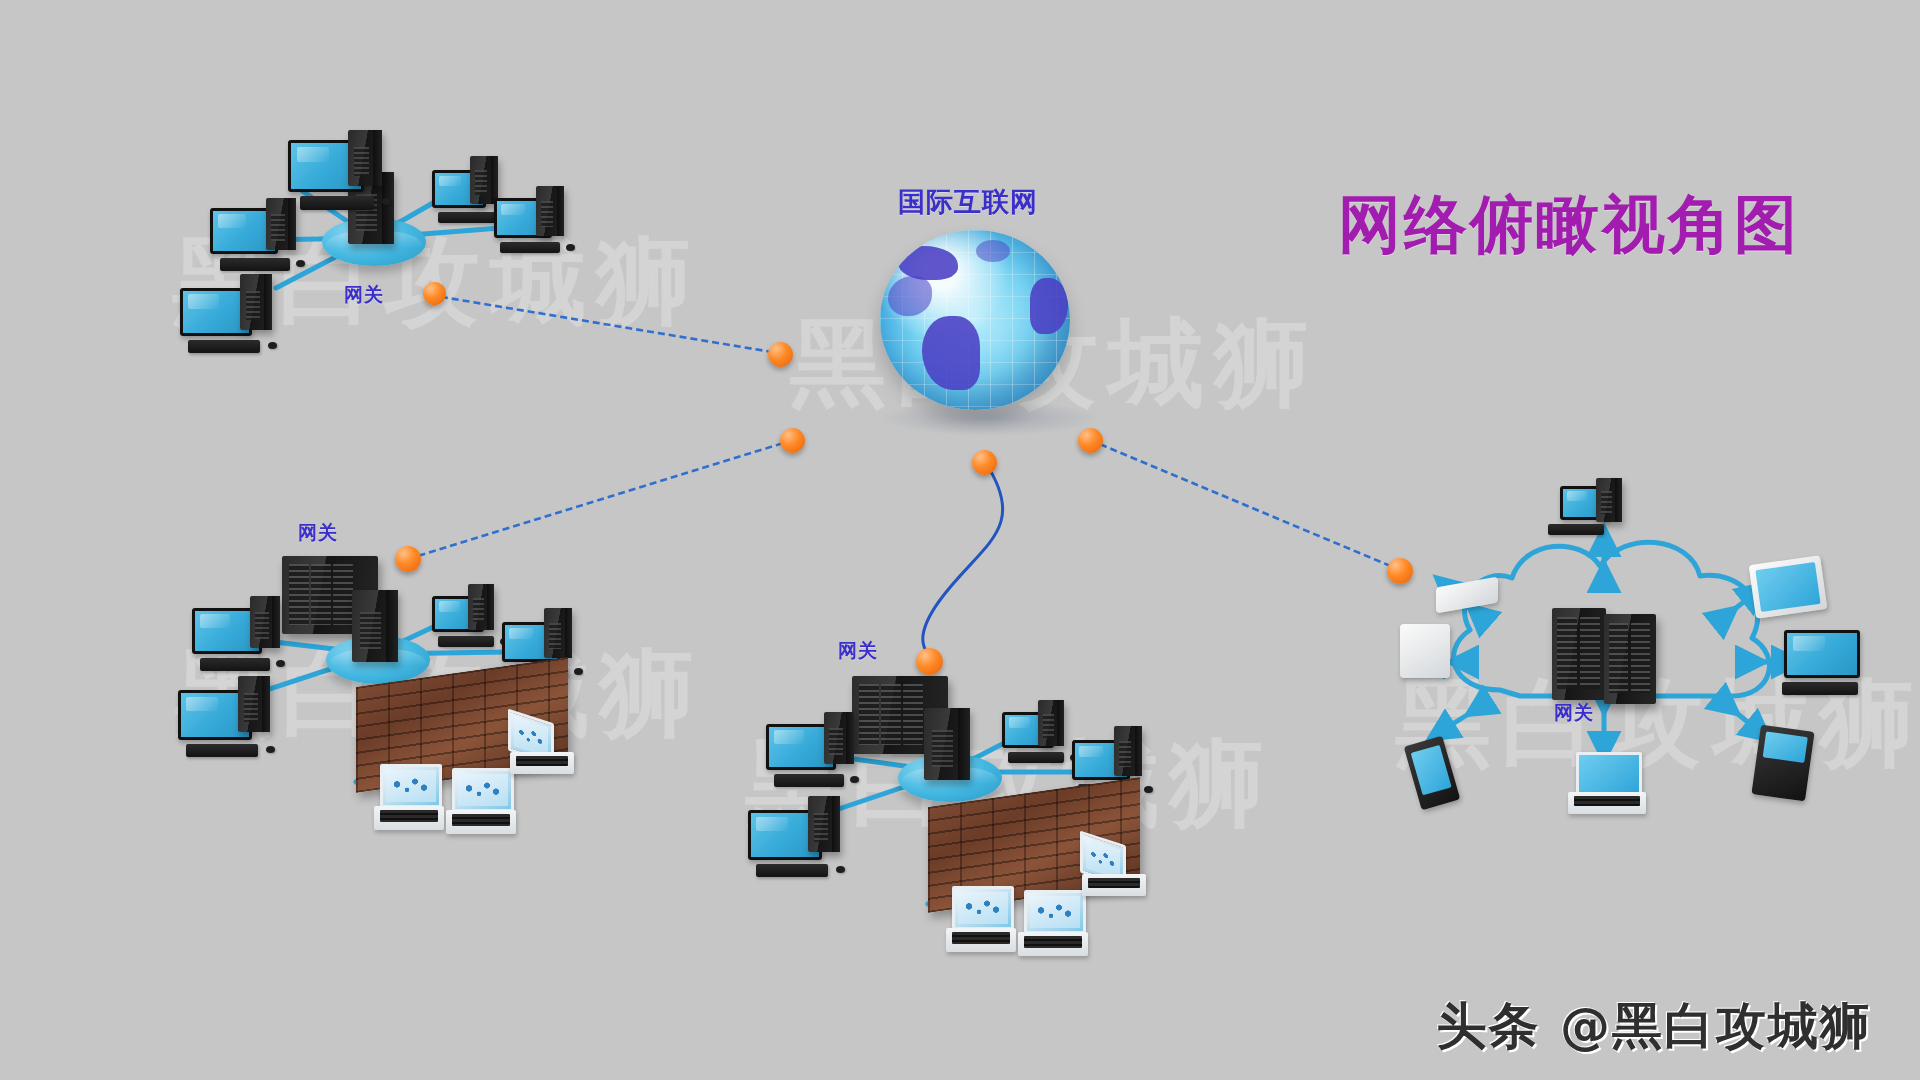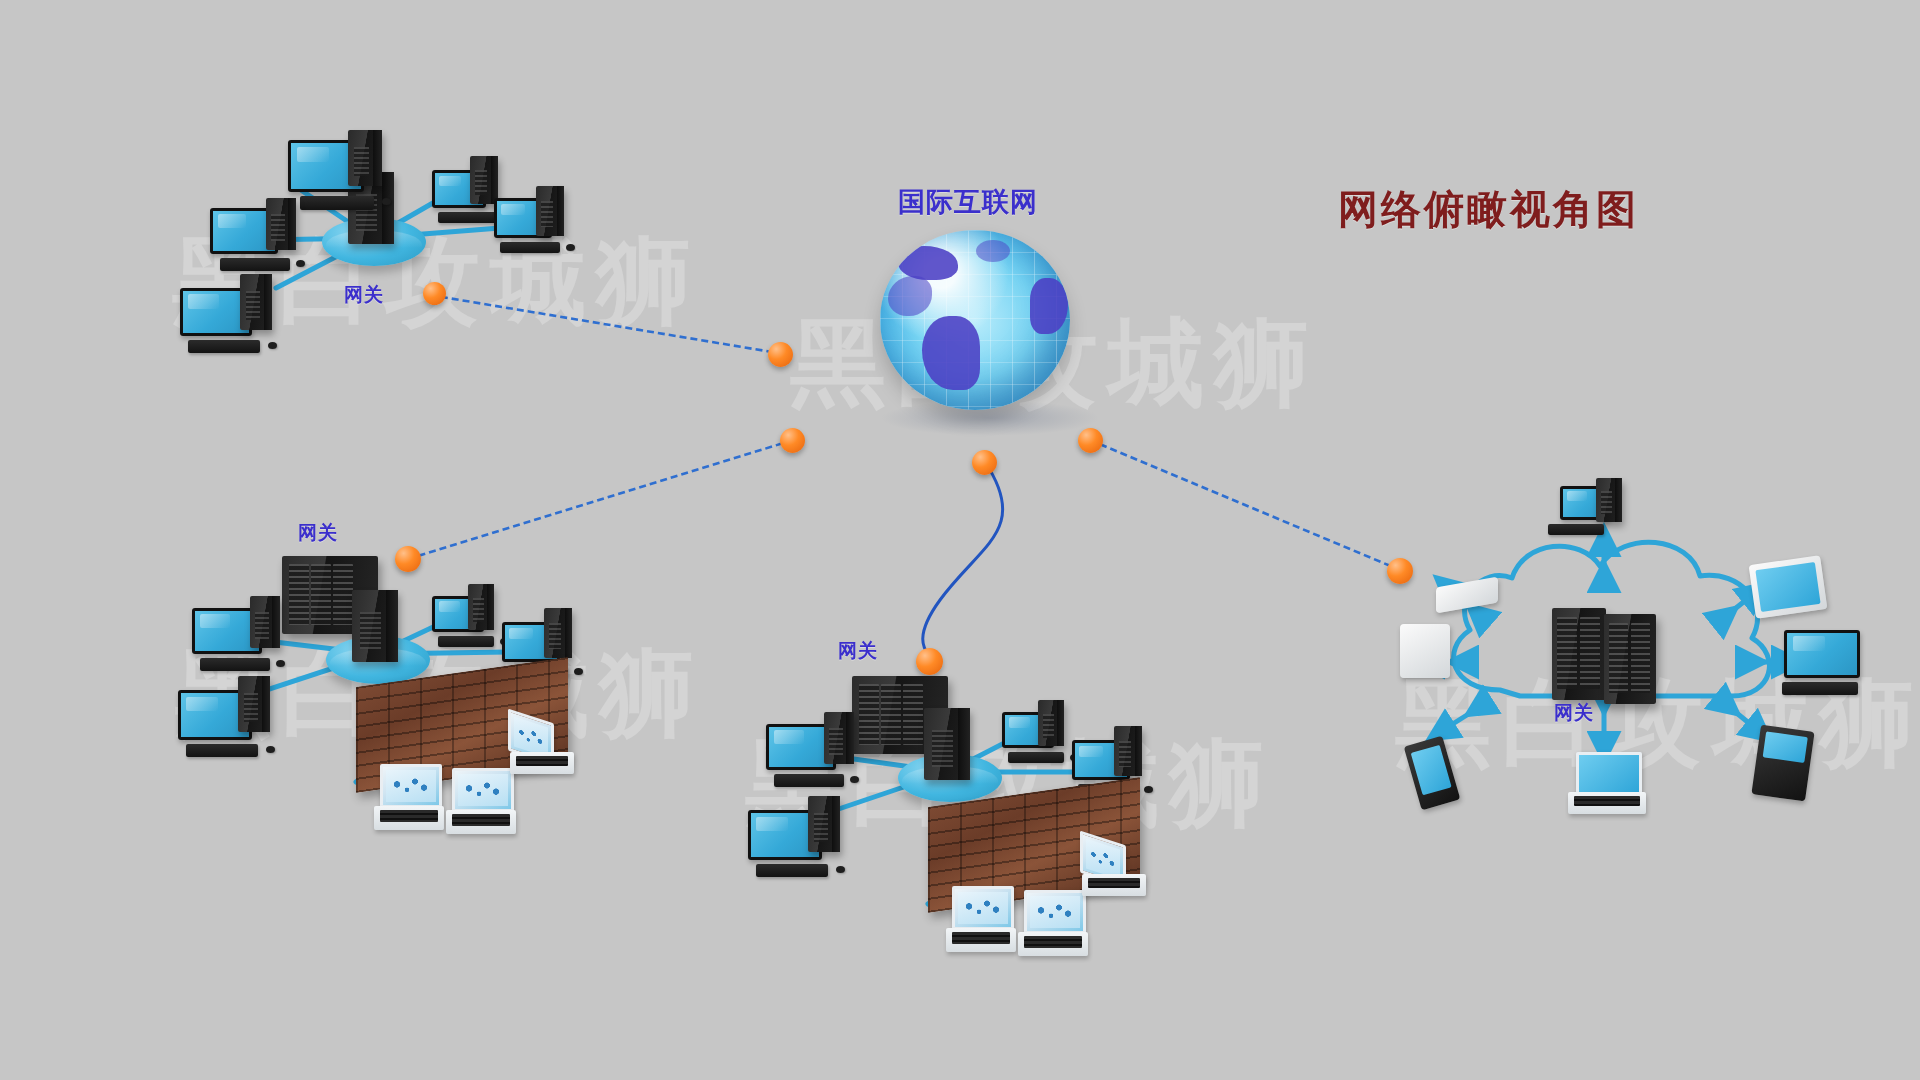--- a/index.html
+++ b/index.html
@@ -18,23 +18,23 @@
     color:#3b2fcc;
     font-weight:bold;
     font-family:"DejaVu Sans","Liberation Sans",sans-serif;
     letter-spacing:1px;
     white-space:nowrap;
     text-shadow:0 1px 0 rgba(255,255,255,.35);
   }
   .gw{font-size:19px;}
   .inet{font-size:27px;}
   .maintitle{
-    font-size:40px;
+    font-size:63px;
     letter-spacing:3px;
-    color:#7f1d1d;
+    color:#a21caf;
     font-weight:bold;
   }
 
   
   .wm-bg{
     position:absolute;
     color:#d4d4d4;
     font-weight:bold;
     font-size:96px;
     letter-spacing:10px;
@@ -629,14 +629,15 @@
         <div class="glare"></div>
       </div>
   </div>
   <div class="kbd" style="left:1782px;top:682px;width:76px;height:13px;"></div>
 
   <div class="device dev-white" style="left:1752px;top:560px;width:72px;height:54px;transform:rotate(-8deg);">
     <div class="body"></div>
     <div class="dev-screen" style="left:6px;top:6px;right:6px;bottom:6px;"></div>
   </div>
 
+  <div class="wm-corner">头条 @黑白攻城狮</div>
 
 </div>
 
 </body></html>

